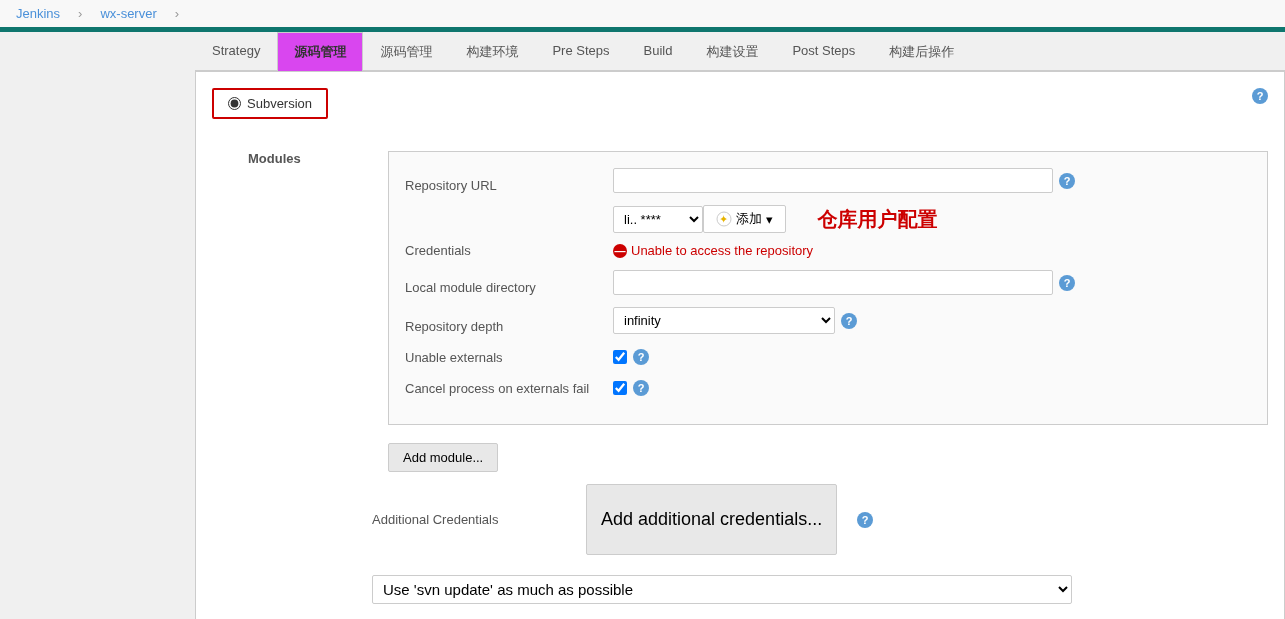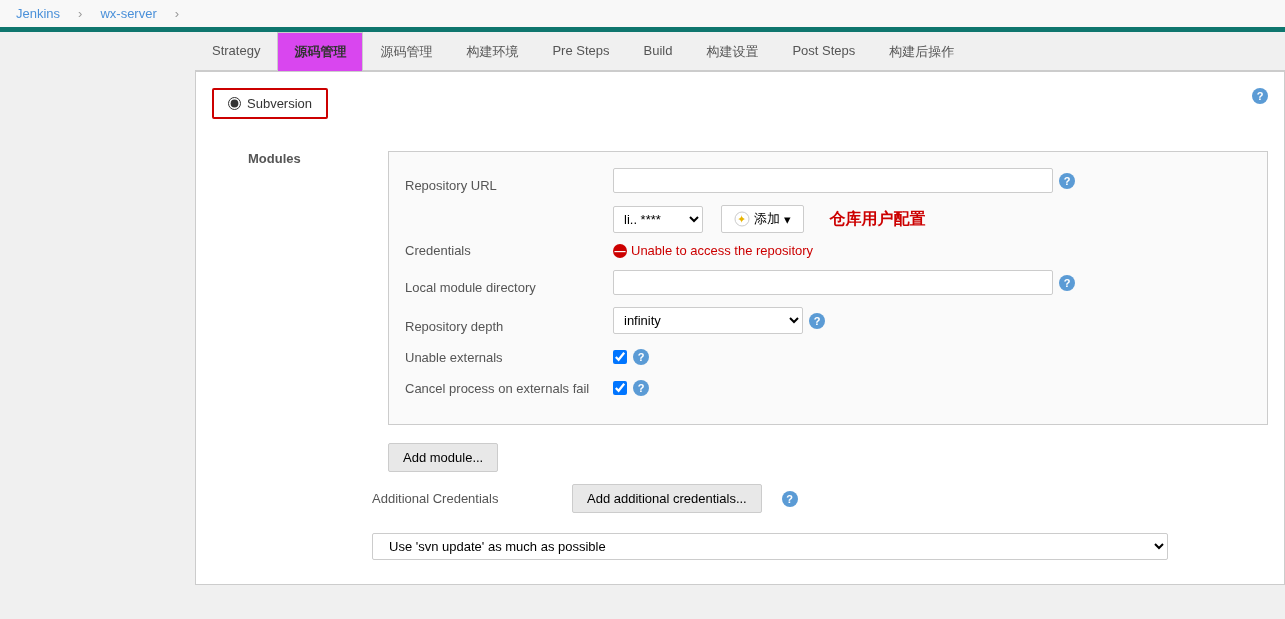--- a/index.html
+++ b/index.html
@@ -174,48 +174,49 @@
       display: inline-flex;
       align-items: center;
       justify-content: center;
       font-size: 11px;
       font-weight: bold;
     }
 
     
     .annotation-label {
       color: #c00;
-      font-size: 16px;
-      font-weight: bold;
-      margin-left: 8px;
+      font-size: 20px;
+      font-weight: bold;
+      margin-left: 32px;
     }
 
     
     input[type=checkbox] { width: 14px; height: 14px; }
 
     
-    .depth-select { width: 190px; }
+    .depth-select { width: 222px; }
 
     
     .btn-module {
       padding: 6px 14px;
       background: #e8e8e8;
       border: 1px solid #ccc;
       border-radius: 2px;
       cursor: pointer;
       font-size: 13px;
       margin-top: 8px;
     }
     .btn-add-creds {
-      padding: 6px 14px;
+      padding: 24px 14px;
       background: #e8e8e8;
       border: 1px solid #ccc;
       border-radius: 2px;
       cursor: pointer;
-      font-size: 13px;
+      font-size: 18px;
+      margin-left: 14px;
     }
     .checkout-desc {
       background: #f9f9f9;
       border: 1px solid #ddd;
       padding: 10px;
       margin-top: 6px;
       font-size: 12px;
       color: #555;
       line-height: 1.5;
       width: 700px;
@@ -280,21 +281,21 @@
             <div class="form-label">Repository URL</div>
             <div class="form-control-area">
               <input type="text" class="url-input" style="">
               <div class="help-icon">?</div>
             </div>
           </div>
 
           <div class="form-row">
             <div class="form-label">Credentials</div>
             <div class="form-control-area" style="flex-direction:column;align-items:flex-start;">
-              <div style="display:flex;align-items:center;gap:18px;">
+              <div style="display:flex;align-items:center;gap:0;">
                 <select class="cred-select">
                   <option>li..  ****</option>
                 </select>
                 <button class="btn-add">
 
                   <svg class="add-icon-colored" viewBox="0 0 16 16" width="16" height="16">
                     <circle cx="8" cy="8" r="7" fill="none" stroke="#ccc" stroke-width="1"></circle>
                     <text x="3" y="12" font-size="11" fill="#e8b400">✦</text>
                   </svg>
                   <span>添加</span>
@@ -358,21 +359,21 @@
 
     <div style="display:flex;align-items:center;gap:20px;padding:12px 0;margin-left:160px;">
       <div style="width:180px;min-width:180px;color:#555;font-size:13px;">Additional Credentials</div>
       <button class="btn-add-creds">Add additional credentials...</button>
       <div class="help-icon">?</div>
     </div>
 
     <div style="margin-left:160px;">
       <div style="display:flex;align-items:flex-start;gap:8px;padding:8px 0;">
         <div>
-          <select style="width:796px;padding:4px 12px;border:1px solid #ccc;border-radius:2px;font-size:13px;">
+          <select style="width:700px;padding:4px 6px;border:1px solid #ccc;border-radius:2px;font-size:15px;">
             <option>Use 'svn update' as much as possible</option>
             <option>Always check out a fresh copy</option>
             <option>Emulate clean checkout by first deleting unversioned/ignored files, then 'svn update'</option>
             <option>Revert, clean up, then 'svn update'</option>
           </select>
         </div>
       </div>
     </div>
 
   </div>

